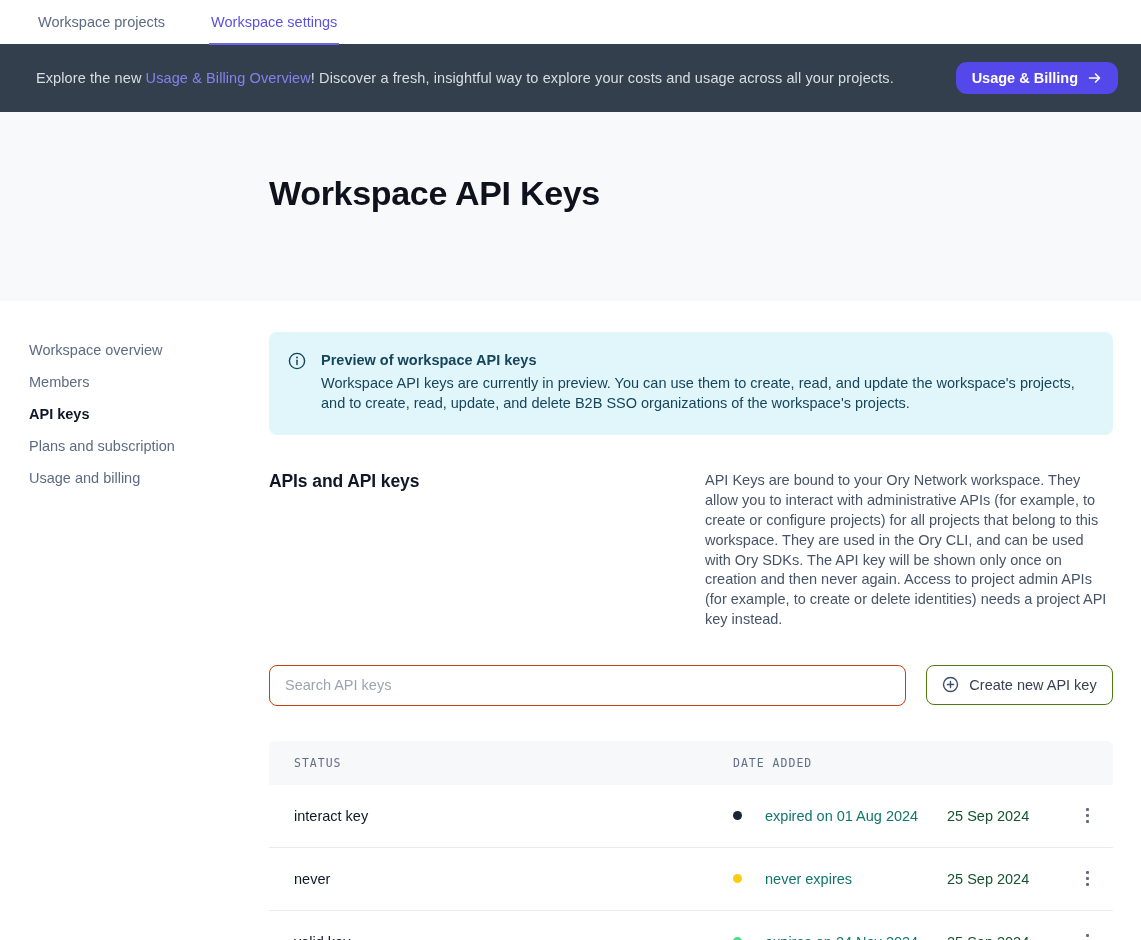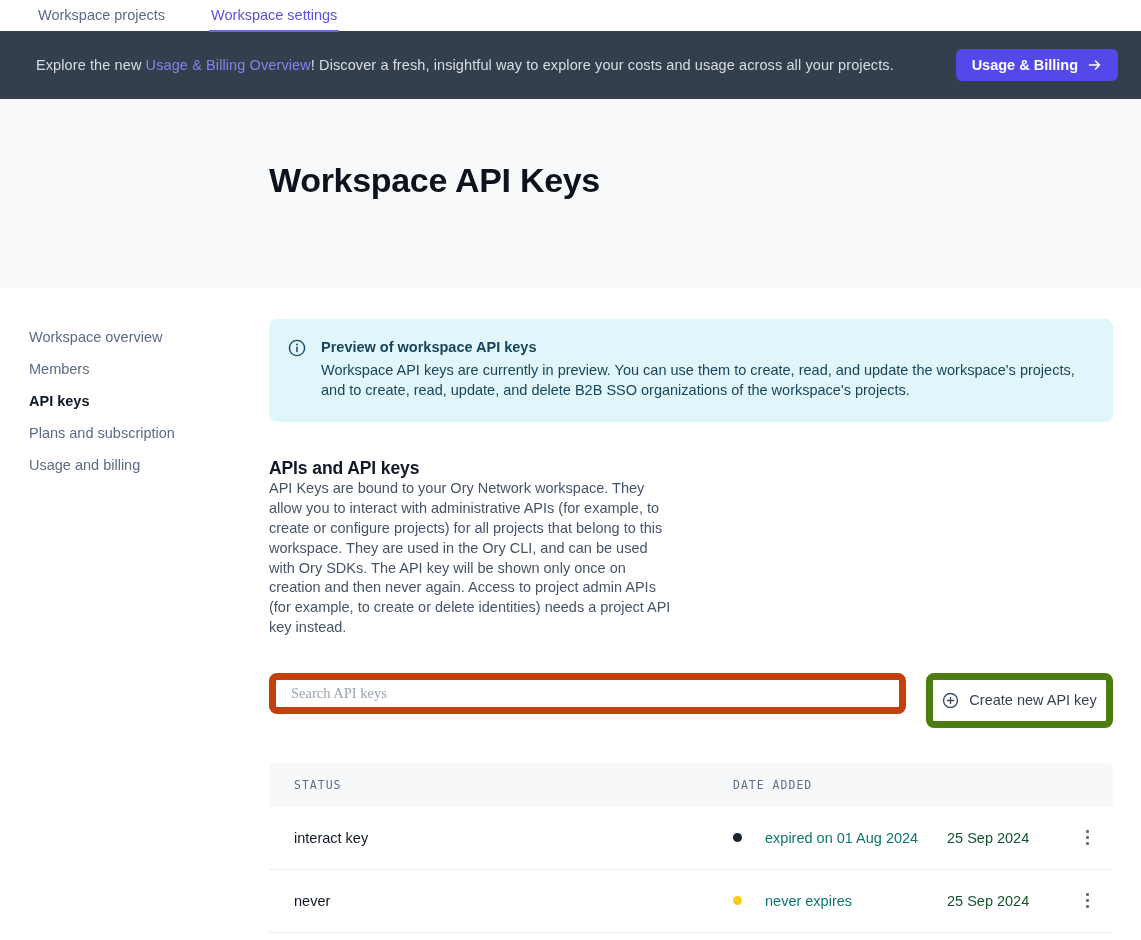--- a/index.html
+++ b/index.html
@@ -1,28 +1,28 @@
 <!DOCTYPE html>
 <html><head>
 <meta charset="utf-8">
 <style>
   * { margin:0; padding:0; box-sizing:border-box; }
   html,body { width:1141px; background:#ffffff; font-family:"Liberation Sans", sans-serif; color:#101828; }
   body { height:940px; overflow:hidden; }
 
   
-  .topnav { height:31px; background:#ffffff; display:flex; align-items:stretch; padding-left:36px; gap:42px; }
+  .topnav { height:44px; background:#ffffff; display:flex; align-items:stretch; padding-left:36px; gap:42px; }
   .topnav .tab { display:flex; align-items:center; font-size:14.5px; color:#5C6B82; cursor:pointer; border-bottom:2px solid transparent; padding:0 2px; margin-bottom:-1px; }
   .topnav .tab.active { color:#5B51E0; border-bottom-color:#6E64E6; font-weight:400; }
 
   
   .promo { height:68px; background:#333F4D; display:flex; align-items:center; padding:0 23px 0 36px; }
   .promo-text { flex:1; font-size:14.5px; color:#D9DDE3; letter-spacing:.1px; }
   .promo-text a { color:#8781EC; text-decoration:none; cursor:pointer; }
-  .promo-btn { background:#5448EB; color:#fff; border:none; border-radius:6px; height:32px; padding:0 16px; font-size:14.5px; font-weight:700; font-family:inherit; display:flex; align-items:center; gap:9px; cursor:pointer; }
+  .promo-btn { background:#5448EB; color:#fff; border:none; border-radius:11px; height:32px; padding:0 16px; font-size:14.5px; font-weight:700; font-family:inherit; display:flex; align-items:center; gap:9px; cursor:pointer; }
 
   
   .hero { height:189px; background:#F8F9FB; padding:62px 0 0 269px; }
   .hero h1 { font-size:34px; font-weight:700; color:#0D121C; letter-spacing:-.3px; }
   .breadcrumb { margin-top:10px; font-size:14.5px; color:#5C6B82; }
   .breadcrumb a { color:#5B51E0; text-decoration:none; cursor:pointer; }
   .breadcrumb .sep { margin:0 5px; }
 
   
   .body-row { display:flex; align-items:flex-start; }
@@ -32,29 +32,29 @@
 
   .main { width:844px; padding-top:31px; }
 
   
   .callout { background:#E1F6FB; border-radius:8px; padding:19px 24px 22px 19px; display:flex; gap:15px; color:#17455C; }
   .callout-icon { flex:0 0 auto; margin-top:1px; }
   .callout-title { font-size:14.5px; font-weight:700; line-height:19px; }
   .callout-body { font-size:14.5px; line-height:19.7px; margin-top:4px; max-width:770px; }
 
   
-  .section { margin-top:36px; display:flex; justify-content:space-between;flex-direction:column; }
+  .section { margin-top:36px; display:flex; justify-content:space-between; }
   .section h2 { font-size:17.5px; font-weight:700; color:#101828; letter-spacing:-.1px; }
   .section-desc { width:408px; font-size:14.5px; line-height:19.8px; color:#475467; }
 
   
   .toolbar { margin-top:35px; display:flex; gap:20px; }
-  .search-input { flex:1; height:41px; border:7px solid #c2410c; border-radius:8px; padding:0 15px; font-size:14.5px; font-family:Liberation Serif, serif; color:#101828; outline:none; }
+  .search-input { flex:1; height:41px; border:1px solid #c2410c; border-radius:8px; padding:0 15px; font-size:14.5px; font-family:Liberation Sans, sans-serif; color:#101828; outline:none; }
   .search-input::placeholder { color:#9AA4B2; }
-  .create-btn { width:187px; height:55px; background:#fff; border:7px solid #4d7c0f; border-radius:8px; display:flex; align-items:center; justify-content:center; gap:10px; font-size:14.5px; color:#364152; font-family:inherit; cursor:pointer; }
+  .create-btn { width:187px; height:40px; background:#fff; border:1px solid #4d7c0f; border-radius:8px; display:flex; align-items:center; justify-content:center; gap:10px; font-size:14.5px; color:#364152; font-family:inherit; cursor:pointer; }
 
   
   .table { margin-top:35px; }
   .thead { height:44px; background:#F7F8FA; border-radius:6px 6px 0 0; display:grid; grid-template-columns:464px 214px 114px 1fr; align-items:center; }
   .th { font-family:"DejaVu Sans Mono", monospace; font-size:11.5px; letter-spacing:1px; color:#61708A; font-weight:500; }
   .th:first-child { padding-left:25px; }
   .trow { height:63px; display:grid; grid-template-columns:464px 214px 114px 1fr; align-items:center; border-bottom:1px solid #E9EDF2; background:#fff; }
   .td-name { padding-left:25px; font-size:14.5px; color:#101828; }
   .td-status { display:flex; align-items:center; gap:23px; font-size:14.5px; color:#0f766e; }
   .dot { width:9px; height:9px; border-radius:50%; flex:0 0 auto; }

